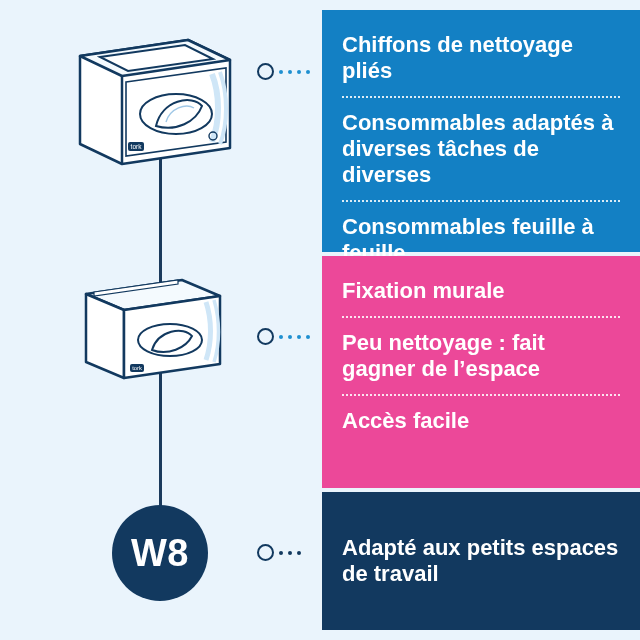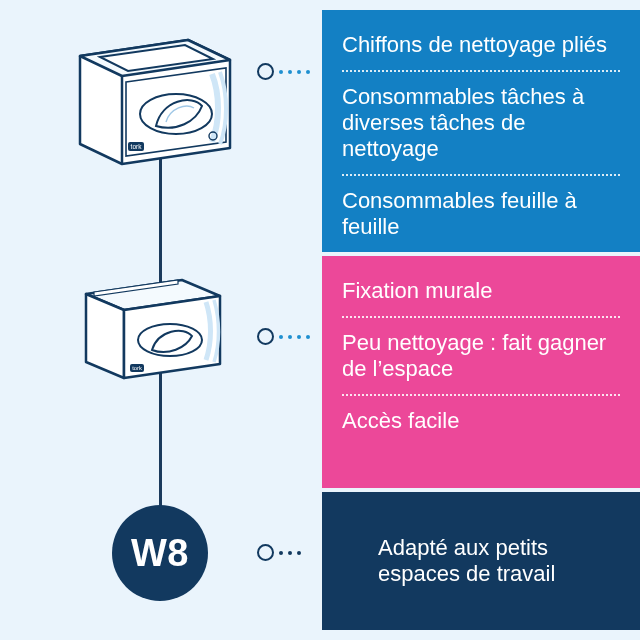--- a/index.html
+++ b/index.html
@@ -119,36 +119,35 @@
     height: 138px;
     background: #12395f;
     display: flex;
     align-items: center;
     padding-top: 0;
     padding-bottom: 0;
   }
 
   .feature {
     font-size: 22px;
-    font-weight: normal;
+    font-weight: bold;
     line-height: 1.18;
     padding-bottom: 12px;
   }
   .feature.sub {
     padding-top: 12px;
   }
   .divider {
     border-top: 2.5px dotted rgba(255,255,255,0.85);
     height: 0;
     width: 100%;
   }
   .panel-3 .feature {
     padding-bottom: 0;
     font-size: 22px;
-    margin-left: 36px;
   }
 
   
   svg { display: block; }
 </style>
 </head>
 <body>
 
 <div class="page">
 
@@ -233,21 +232,21 @@
     <span class="conn-dots">
         <i></i>
         <i></i>
         <i></i>
       </span>
   </div>
 
   <div class="panel panel-1">
     <div class="feature">Chiffons de nettoyage pliés</div>
     <div class="divider"></div>
-    <div class="feature sub">Consommables tâches à diverses tâches de nettoyage</div>
+    <div class="feature sub">Consommables adaptés à diverses tâches de diverses</div>
     <div class="divider"></div>
     <div class="feature sub">Consommables feuille à feuille</div>
   </div>
 
   <div class="panel panel-2">
     <div class="feature">Fixation murale</div>
     <div class="divider"></div>
     <div class="feature sub">Peu nettoyage : fait gagner de l’espace</div>
     <div class="divider"></div>
     <div class="feature sub">Accès facile</div>

